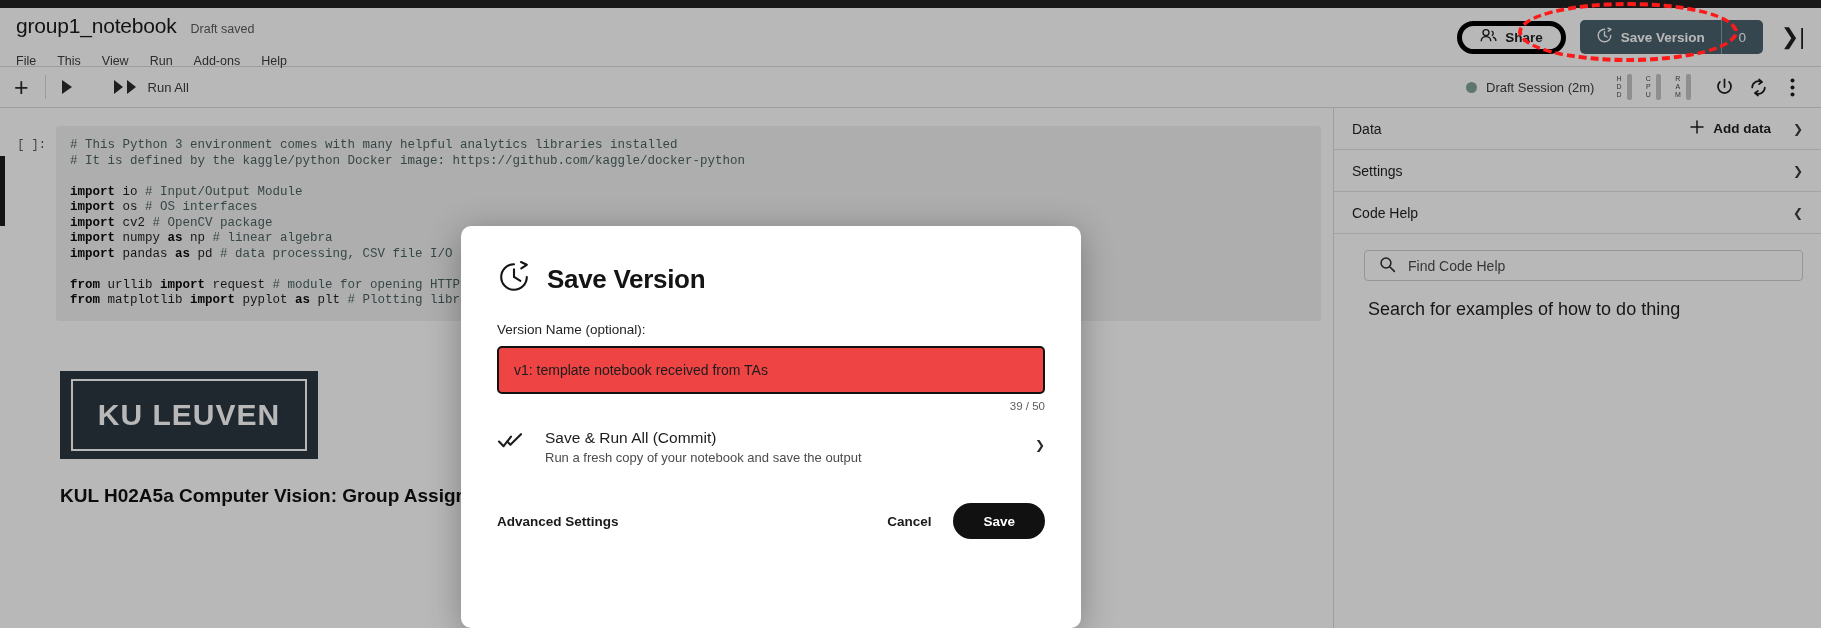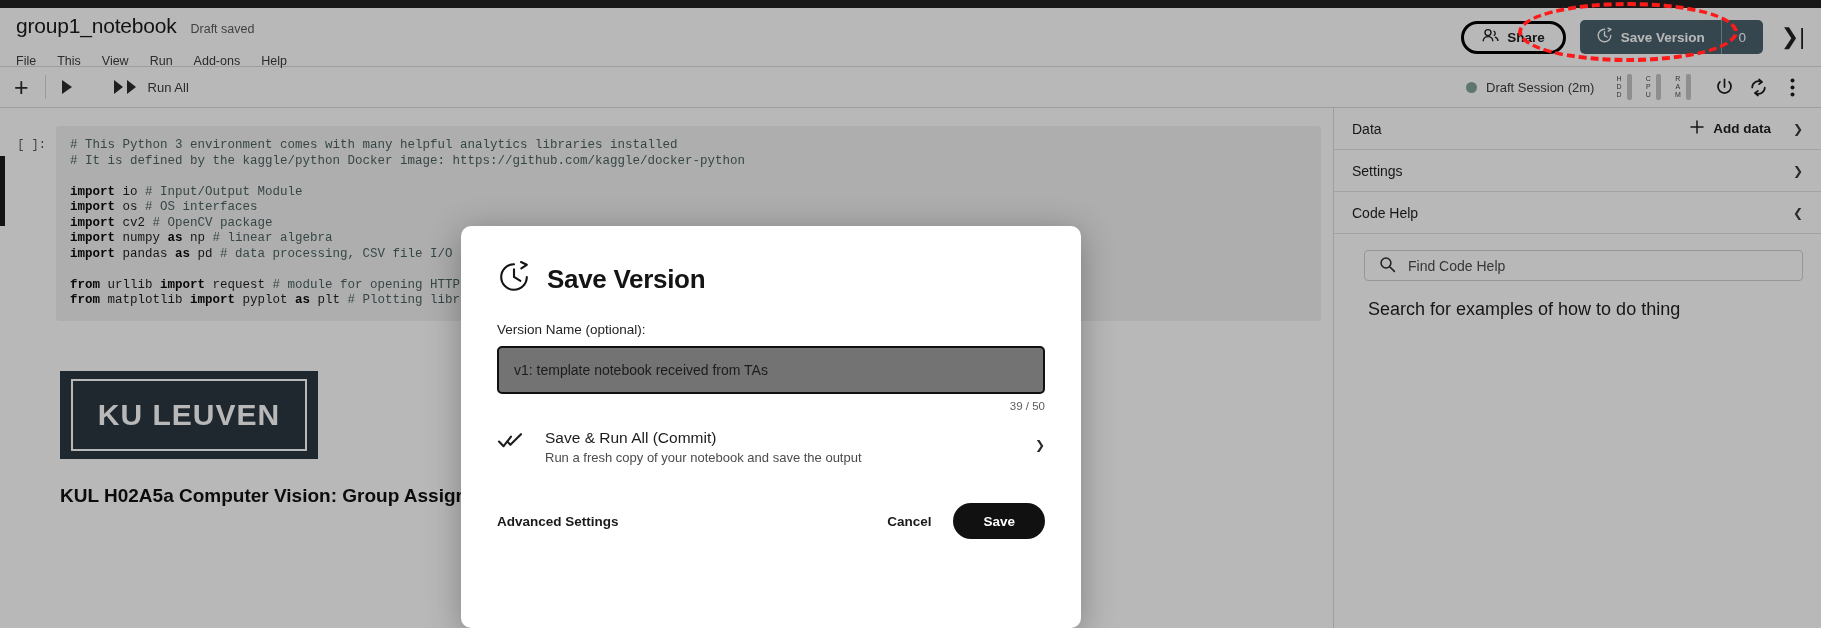--- a/index.html
+++ b/index.html
@@ -51,21 +51,21 @@
   }
 
   .hdr-right {
     margin-left: auto;
     display: flex; align-items: center; gap: 14px;
     padding-top: 6px;
   }
   .share-btn {
     display: flex; align-items: center; gap: 8px;
     height: 33px; padding: 0 18px;
-    border: 3px solid #000000; border-radius: 17px;
+    border: 5px solid #000000; border-radius: 17px;
     background: #fff; font-size: 13.5px; font-weight: 700; color: #202124;
     cursor: pointer;
   }
   .savever-group {
     display: flex; align-items: stretch;
     height: 34px; border-radius: 5px; overflow: hidden;
     background: #106e9c; cursor: pointer;
   }
   .savever-main {
     display: flex; align-items: center; gap: 8px;
@@ -212,21 +212,21 @@
     padding: 34px 36px 0 36px;
     overflow: hidden;
   }
   .modal-head { display: flex; align-items: center; gap: 16px; }
   .modal-title { font-size: 26px; font-weight: 700; color: #141414; letter-spacing: -.3px; }
   .field-label { margin-top: 24px; font-size: 13.5px; color: #232323; }
   .text-input {
     margin-top: 9px; width: 100%; height: 48px;
     border: 2px solid #111; border-radius: 5px;
     padding: 0 15px; font-size: 14px; color: #1c1c1c;
-    font-family: "Liberation Sans", sans-serif; background: #737373;
+    font-family: "Liberation Sans", sans-serif; background: #ef4444;
     outline: none;
   }
   .counter { margin-top: 6px; text-align: right; font-size: 11.5px; color: #5c5c5c; }
   .option-row {
     margin-top: 17px; display: flex; align-items: flex-start; gap: 20px;
     cursor: pointer;
   }
   .opt-text { flex: 1 1 auto; }
   .opt-title { font-size: 15.5px; color: #1c1c1c; }
   .opt-sub { margin-top: 3px; font-size: 13px; color: #4b4b4b; }

